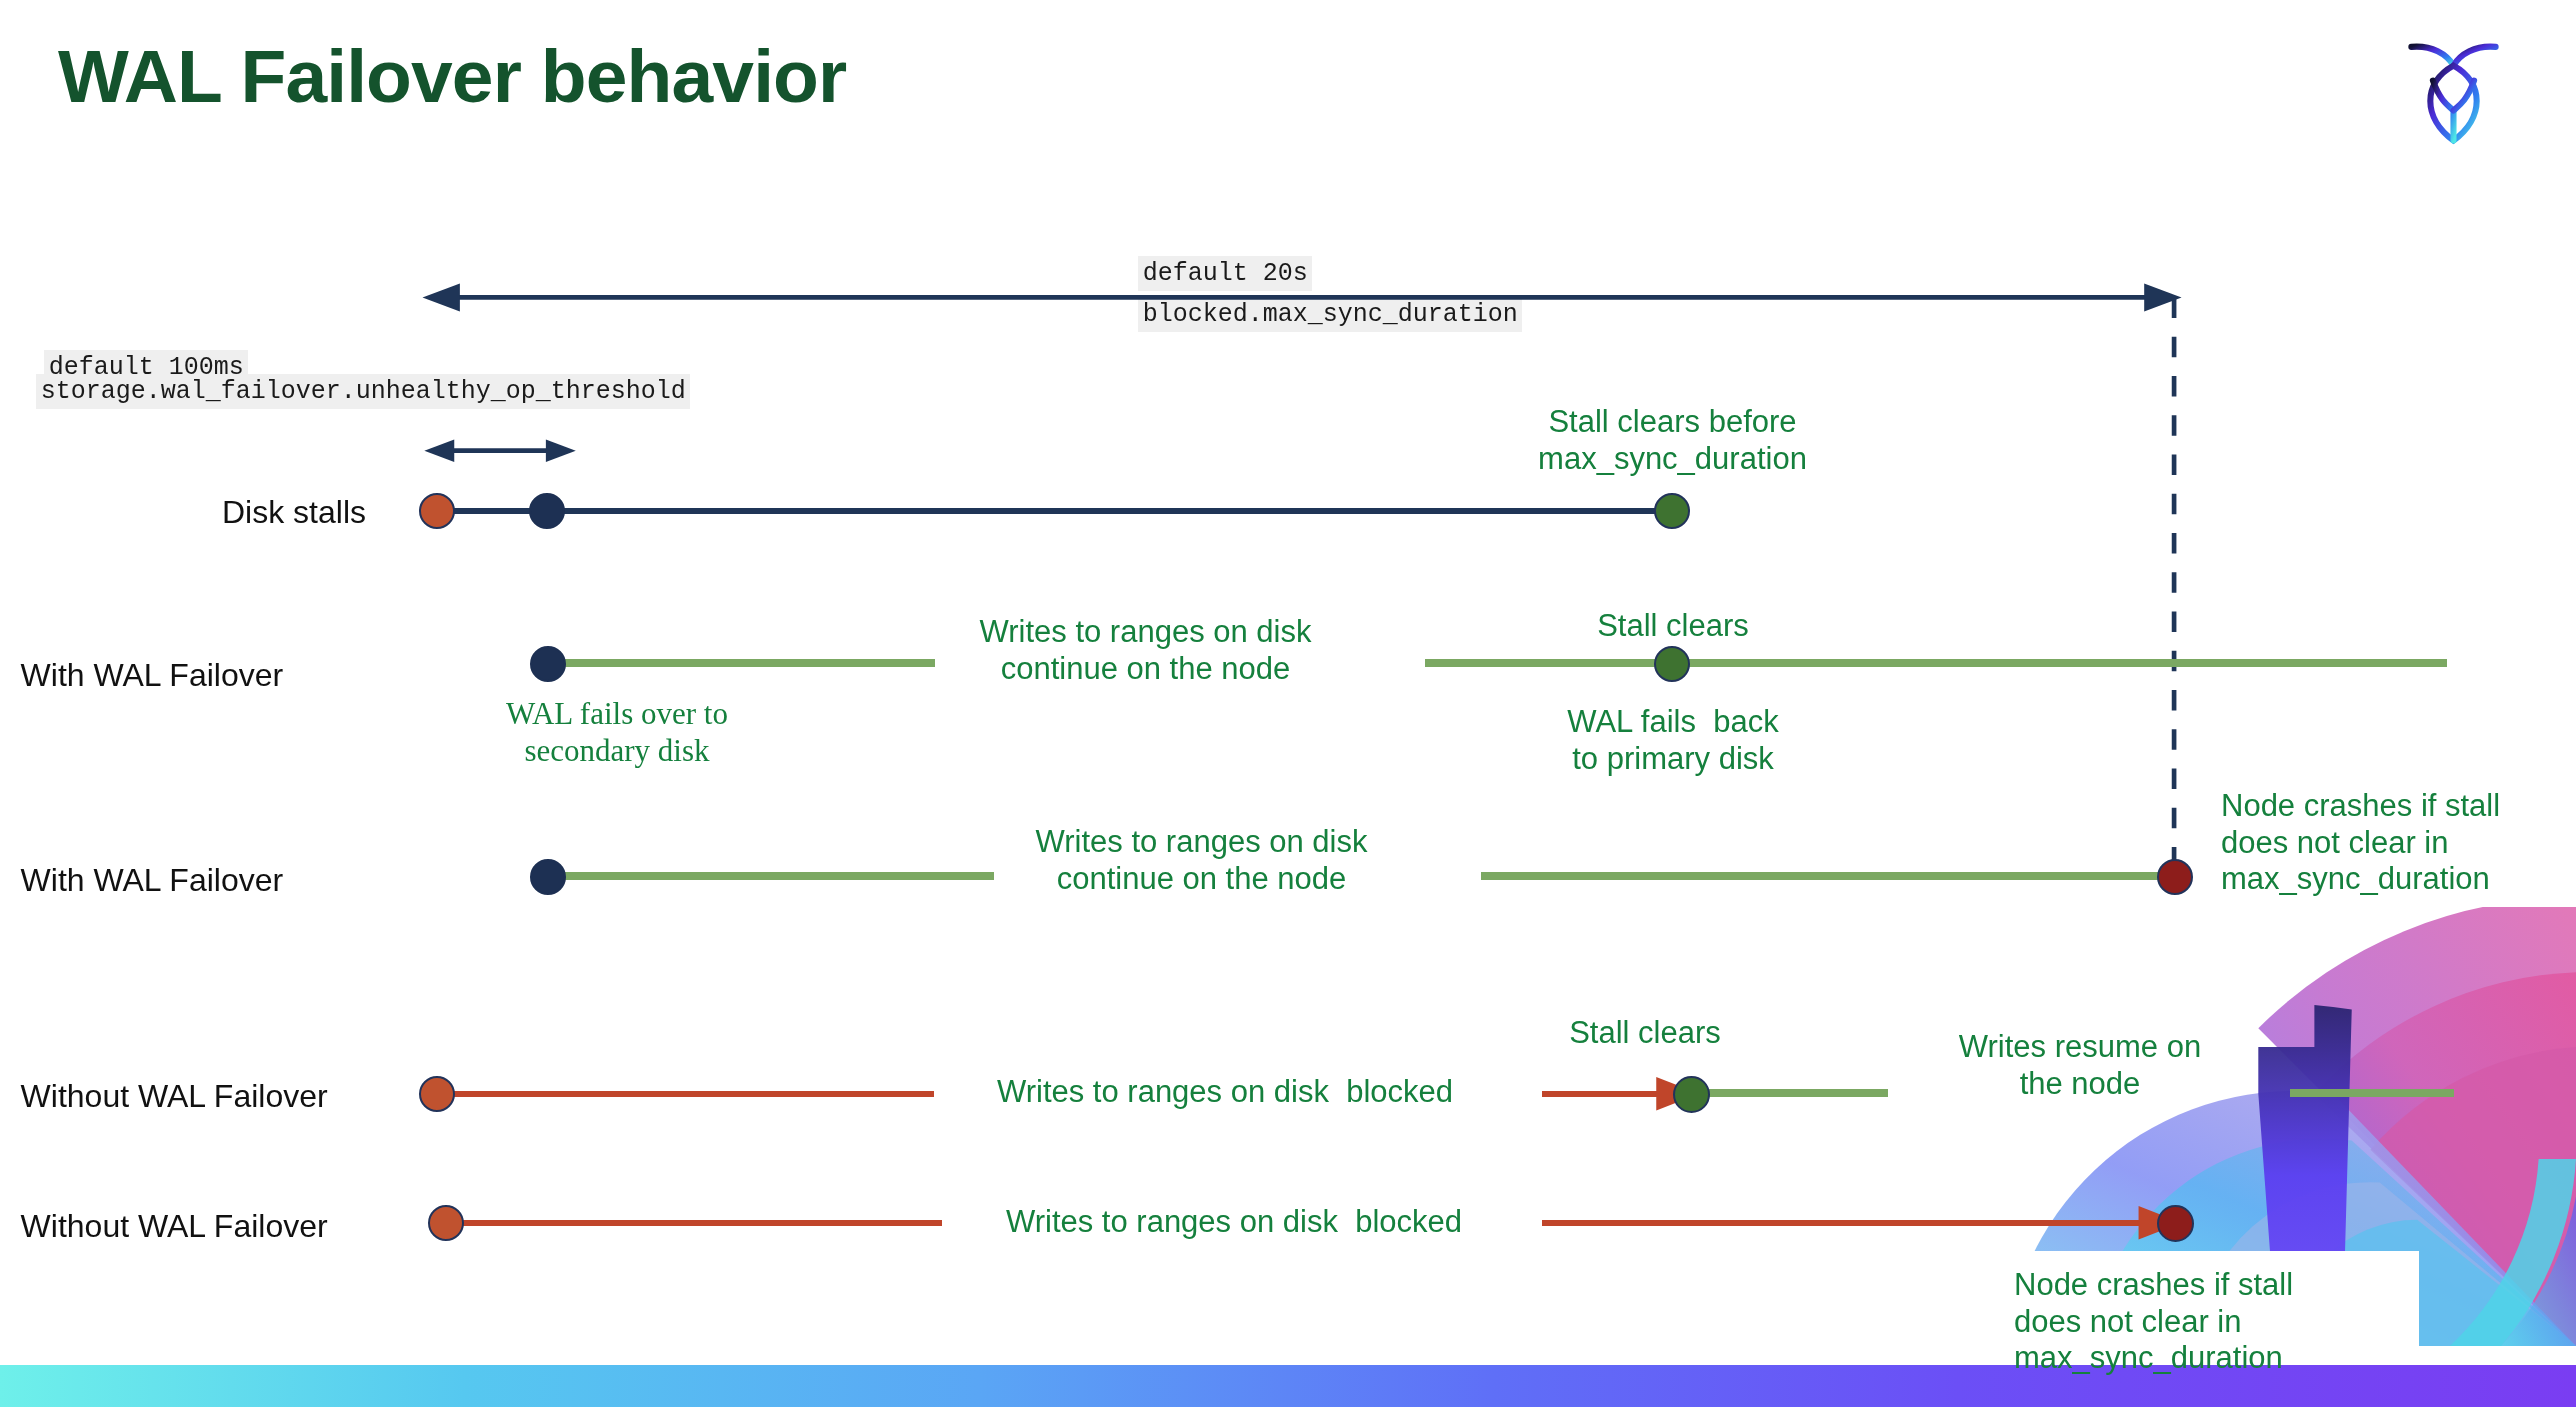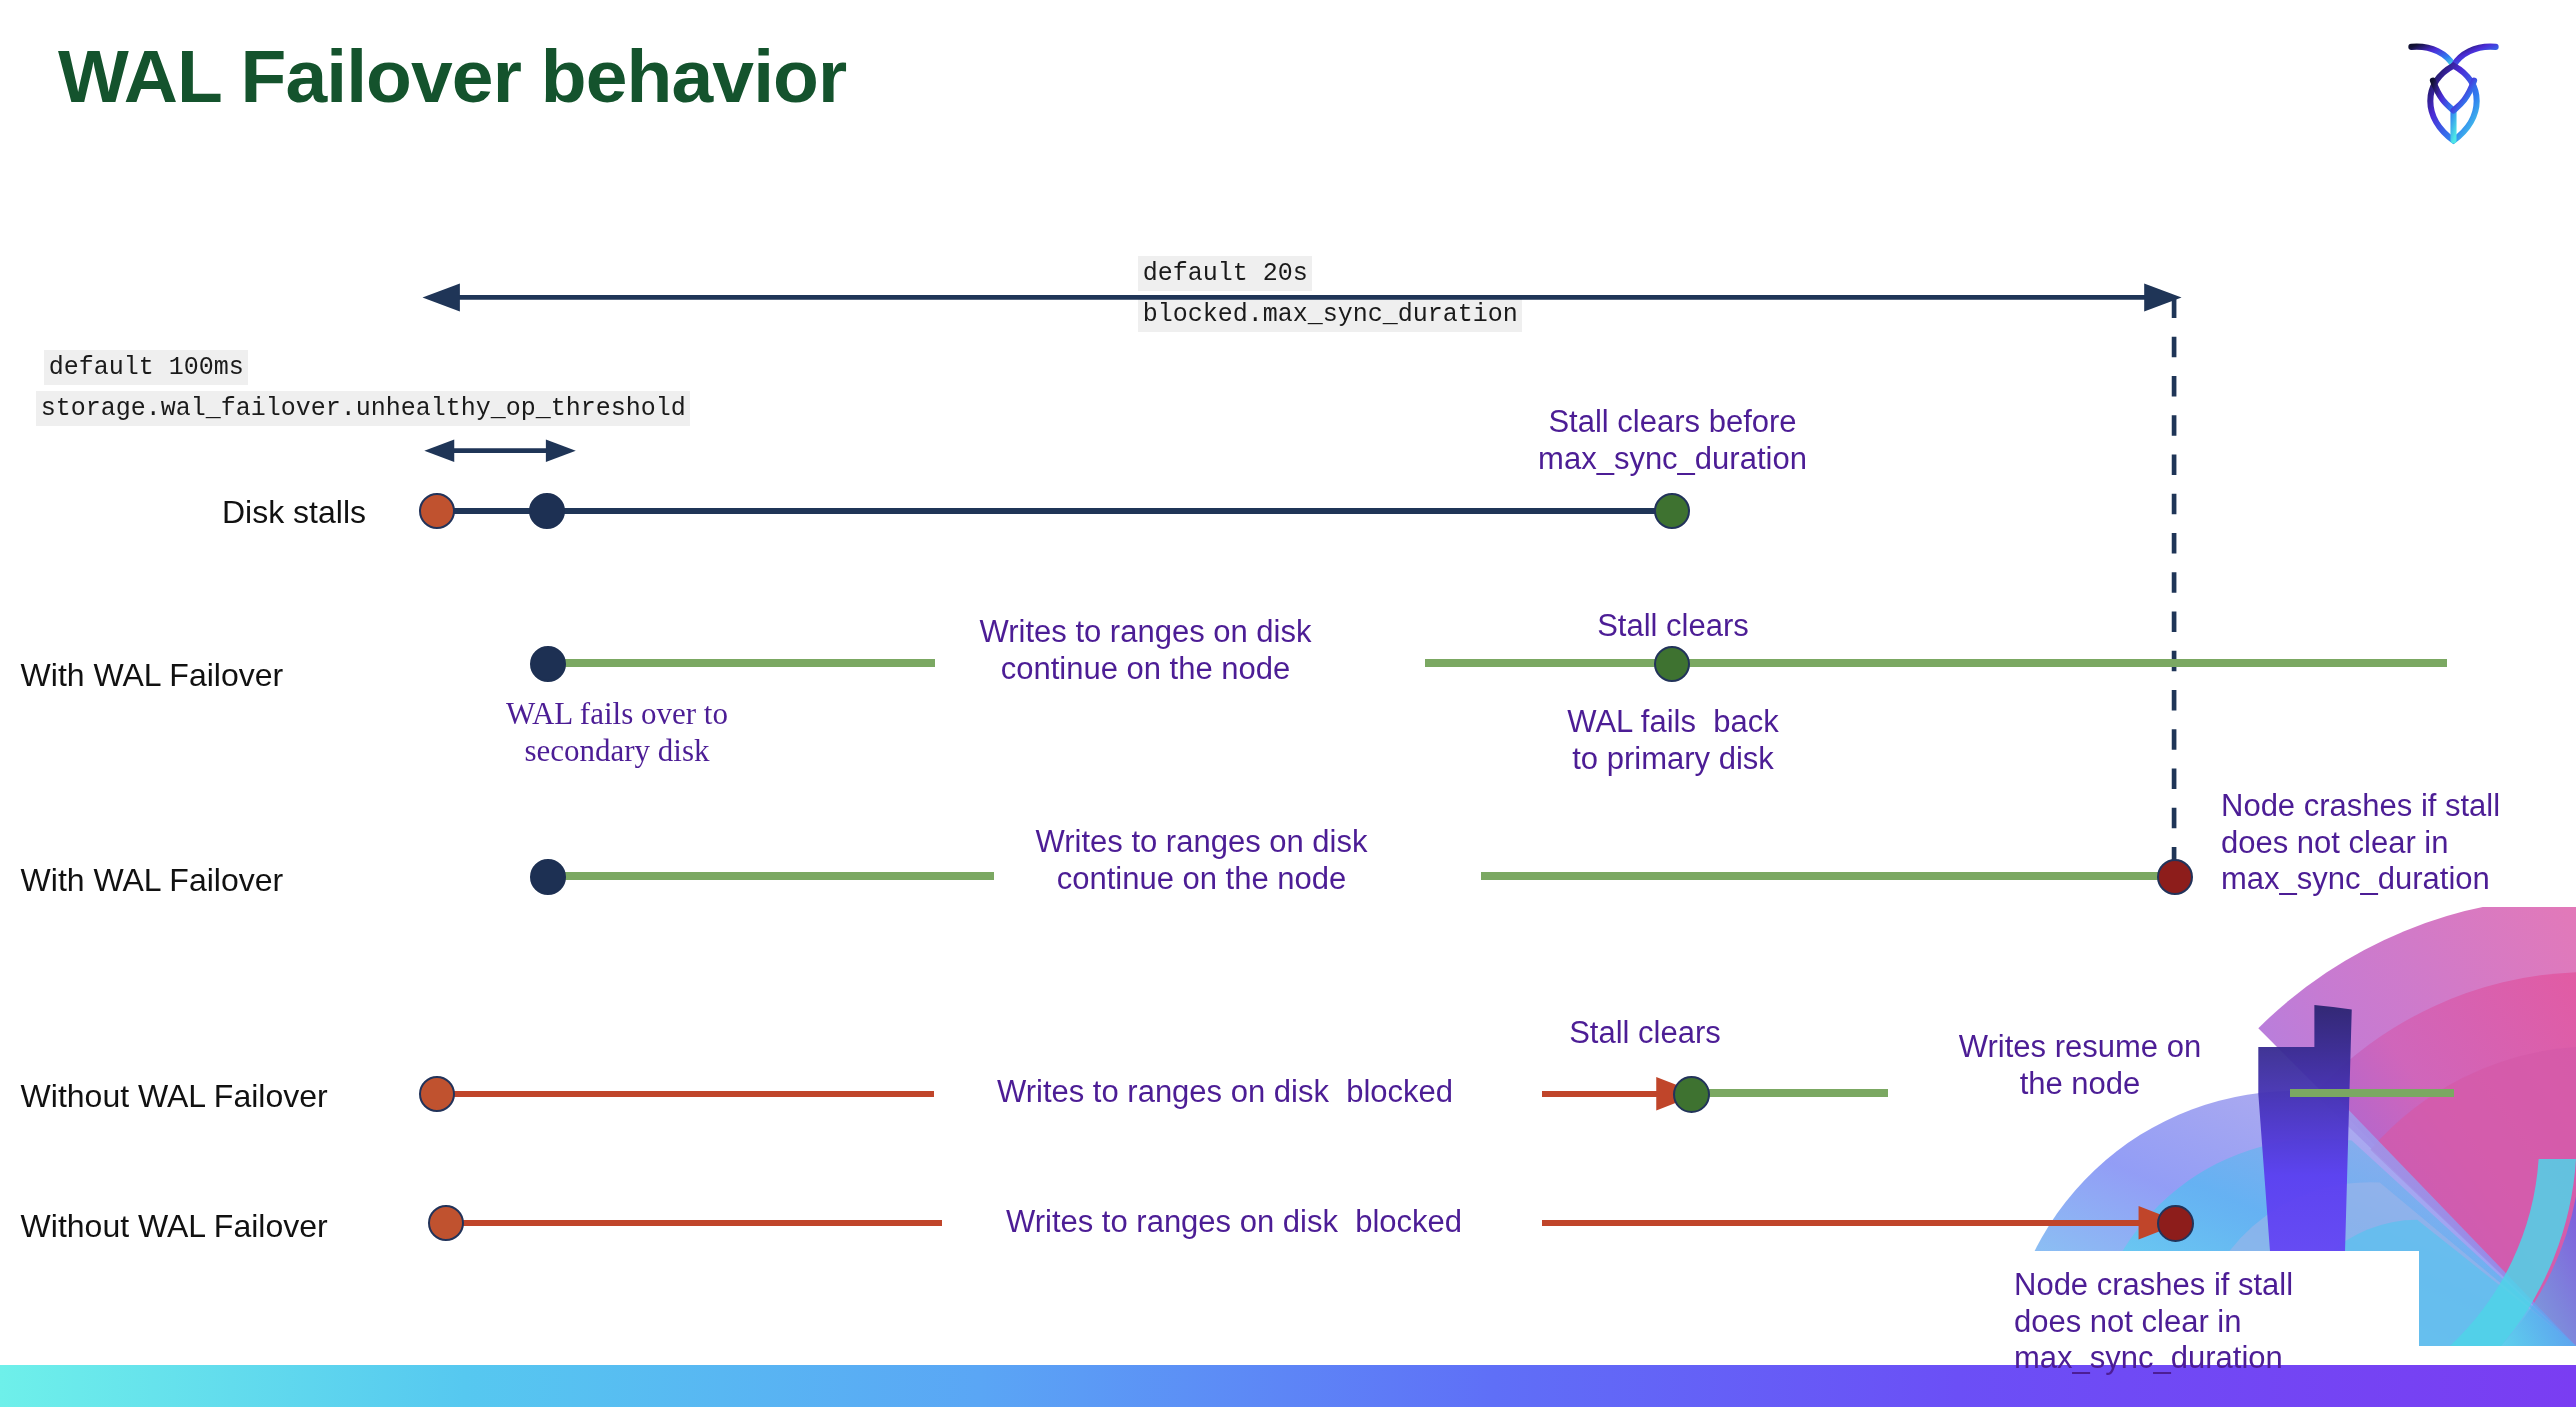--- a/index.html
+++ b/index.html
@@ -36,21 +36,21 @@
   
   .code{
     position:absolute;
     font-family:"Liberation Mono","DejaVu Sans Mono",monospace;
     font-size:25px;color:#1a1a1a;background:#efefef;
     padding:1.9px 4.7px;white-space:nowrap;line-height:1.25;
   }
 
   
   .ann{
-    position:absolute;font-size:31px;color:#4c1d95;line-height:1.18;
+    position:absolute;font-size:31px;color:#15803d;line-height:1.18;
     white-space:pre;
   }
   .ann.c{text-align:center;}
   .ann.l{text-align:left;}
 
   
   .rowlabel{
     position:absolute;font-size:32px;color:#111;white-space:nowrap;
   }
 
@@ -157,21 +157,21 @@
       </g>
     </svg>
   </div>
 
   <div class="title">WAL Failover behavior</div>
 
   <div class="code" style="left:1138px;top:256px;">default 20s</div>
   <div class="code" style="left:1138px;top:297px;">blocked.max_sync_duration</div>
 
   <div class="code" style="left:44px;top:350px;">default 100ms</div>
-  <div class="code" style="left:36px;top:391px;">storage.wal_failover.unhealthy_op_threshold</div>
+  <div class="code" style="left:36px;top:374px;">storage.wal_failover.unhealthy_op_threshold</div>
 
   <svg class="arrows" viewBox="0 0 2756 1506" xmlns="http://www.w3.org/2000/svg">
 
     <line x1="470" y1="318" x2="2320" y2="318" stroke="#1f3557" stroke-width="5"></line>
     <polygon points="452,318 492,303 492,333" fill="#1f3557"></polygon>
     <polygon points="2334,318 2294,303 2294,333" fill="#1f3557"></polygon>
 
     <line x1="2326" y1="318" x2="2326" y2="940" stroke="#1f3557" stroke-width="5" stroke-dasharray="22 20"></line>
 
     <line x1="470" y1="482" x2="600" y2="482" stroke="#1f3557" stroke-width="5"></line>

